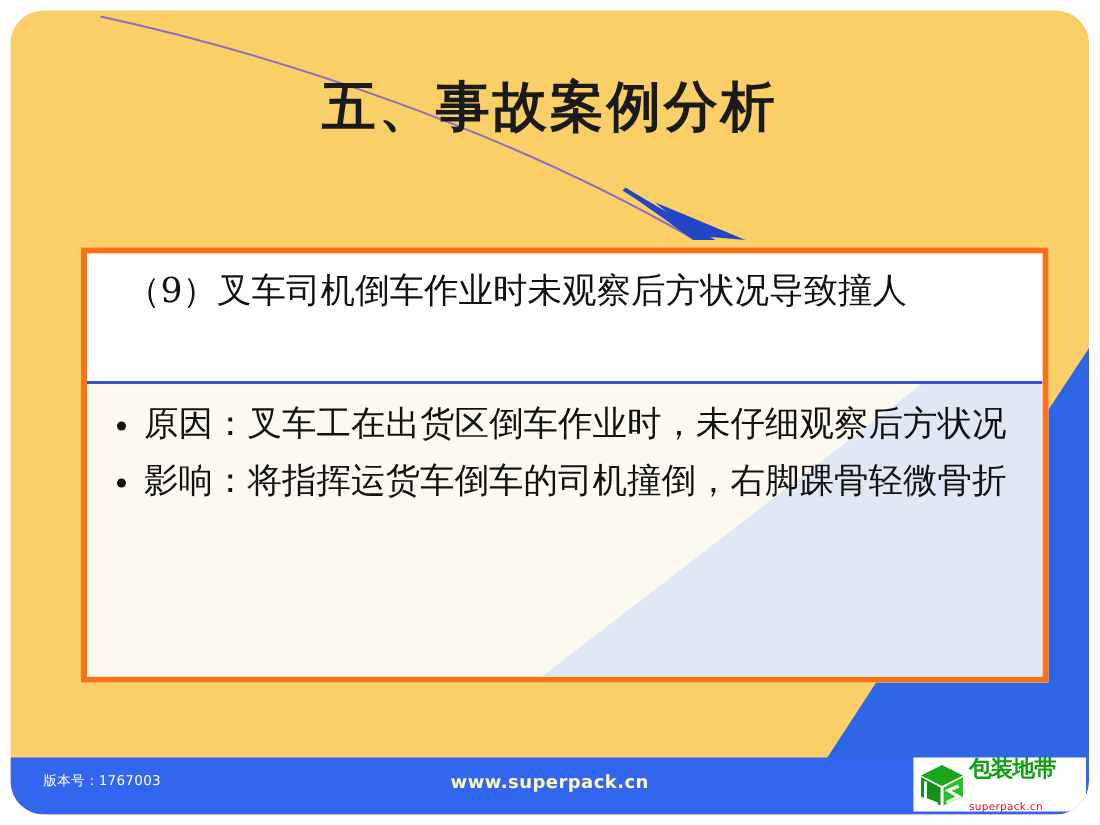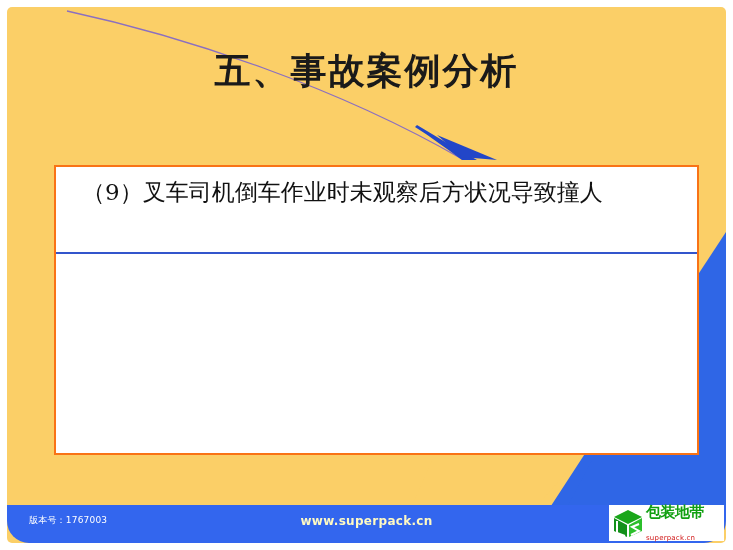--- a/index.html
+++ b/index.html
@@ -23,21 +23,21 @@
   }
 
   
   .panel {
     position: absolute;
     left: 7px;
     top: 7px;
     width: 719px;
     height: 536px;
     background: #fbcf67;
-    border-radius: 5px;
+    border-radius: 22px;
     overflow: hidden;
   }
 
   
   .bg-art {
     position: absolute;
     left: 0;
     top: 0;
     width: 719px;
     height: 536px;
@@ -132,21 +132,21 @@
     font-family: "DejaVu Serif", "Liberation Serif", serif;
   }
 
   
   .content-frame {
     position: absolute;
     left: 47px;
     top: 158px;
     width: 645px;
     height: 290px;
-    border: 2px solid #f97316;
+    border: 4px solid #f97316;
     box-sizing: border-box;
     background: #ffffff;
     overflow: hidden;
   }
   .heading-box {
     position: relative;
     background: #ffffff;
     border-bottom: 2px solid #3355cc;
     padding: 8px 10px 8px 12px;
     box-sizing: border-box;
@@ -222,20 +222,29 @@
     </svg>
 
     <div class="slide-title">五、事故案例分析</div>
 
     <div class="content-frame">
 
       <div class="heading-box">
         <div class="heading-text">（9）叉车司机倒车作业时未观察后方状况导致撞人</div>
       </div>
 
+      <div class="body-box">
+        <svg class="body-overlay" viewBox="0 0 641 199" preserveAspectRatio="none">
+          <polygon points="641,0 641,199 300,199 560,0" fill="#dbe4f7" opacity="0.85"></polygon>
+        </svg>
+        <ul class="bullet-list">
+          <li class="bullet-item">原因：叉车工在出货区倒车作业时，未仔细观察后方状况</li>
+          <li class="bullet-item">影响：将指挥运货车倒车的司机撞倒，右脚踝骨轻微骨折</li>
+        </ul>
+      </div>
 
     </div>
 
     <div class="footer-bar">
       <div class="footer-version">版本号：1767003</div>
       <div class="footer-url">www.superpack.cn</div>
 
       <div class="logo">
         <svg class="logo-mark" viewBox="0 0 32 30">
           <polygon points="16,2 30,9 16,16 2,9" fill="#1aa61a"></polygon>

